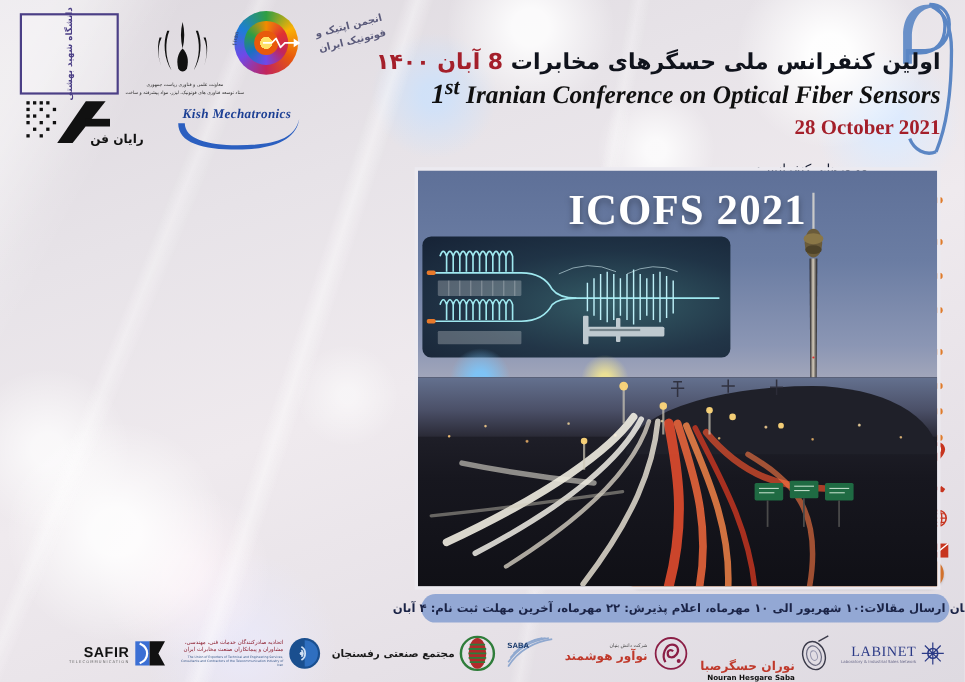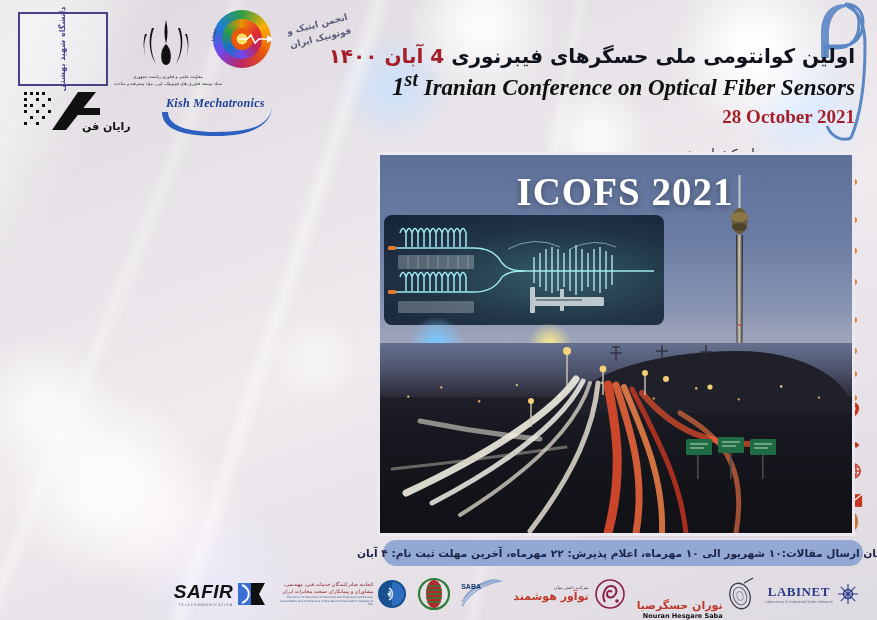--- a/index.html
+++ b/index.html
@@ -147,36 +147,36 @@
       radial-gradient(circle at 11% 78%,rgba(120,200,255,.8) 0 1.3%,rgba(120,200,255,0) 6%),
       radial-gradient(circle at 36% 50%,rgba(255,240,140,.8) 0 1.2%,rgba(255,240,140,0) 6%),
       radial-gradient(circle at 35% 78%,rgba(255,240,140,.75) 0 1.1%,rgba(255,240,140,0) 5.5%),
       radial-gradient(circle at 56% 60%,rgba(255,235,120,.85) 0 1.8%,rgba(255,235,120,0) 7%),
       radial-gradient(circle at 78% 60%,rgba(255,255,255,.9) 0 1.6%,rgba(255,255,255,0) 7%);}
 
   
   .sponsors{position:absolute;left:0;bottom:0;width:877px;height:52px;
     display:flex;align-items:center;gap:10px;padding:0 18px;box-sizing:border-box;}
   .sp{display:flex;align-items:center;gap:4px;height:40px;}
-  .sp-name{font-size:8px;font-weight:bold;white-space:nowrap;text-align:center;}
+  .sp-name{font-size:8px;font-weight:normal;white-space:nowrap;}
   .labinet .sp-name{color:#2b3a86;font-size:13px;letter-spacing:.5px;
     font-family:"Liberation Serif",serif;}
   .labinet .sp-sub{font-size:3.6px;color:#6a6a8a;white-space:nowrap;}
   .nouran .fa{color:#c0392b;font-size:11px;font-weight:bold;margin-top:31px;}
   .nouran .en{color:#111;font-size:6.5px;font-weight:bold;}
   .teksan .word{color:#1a1a1a;font-size:17px;font-weight:bold;letter-spacing:-.5px;
     font-family:"Liberation Sans",sans-serif;}
   .teksan .tag{color:#e07b2a;font-size:6px;font-weight:bold;letter-spacing:.4px;}
   .noavar .fa{color:#c0392b;font-size:11px;font-weight:bold;}
   .noavar .sub{color:#444;font-size:4.5px;}
   .rafsanjan .fa{color:#1a1a1a;font-size:9.5px;font-weight:bold;}
   .ettehadieh .fa{color:#8b1a2b;font-size:5px;line-height:1.5;}
   .ettehadieh .en{color:#3b5b8b;font-size:2.8px;line-height:1.4;}
-  .safir .word{color:#111;font-size:19px;font-weight:bold;letter-spacing:.5px;
-    font-family:"Liberation Sans",sans-serif;font-style:italic;}
+  .safir .word{color:#111;font-size:13px;font-weight:bold;letter-spacing:.5px;
+    font-family:"Liberation Sans",sans-serif;}
   .safir .sub{color:#666;font-size:3.4px;letter-spacing:1px;}
 </style>
 </head>
 <body>
 
 <div id="poster">
 
   <div class="streaks"></div>
 
   <svg class="bracket" viewBox="0 0 58 140">
@@ -258,22 +258,22 @@
     <div class="logo kish-logo">
       <div class="kish-word">Kish Mechatronics</div>
       <svg class="kish-swoosh" viewBox="0 0 118 32">
         <path d="M4 6 C4 24 26 30 58 30 C92 30 112 20 114 2 C110 22 88 26 58 26 C30 26 10 20 10 6 Z" fill="#2b5fc0"></path>
       </svg>
     </div>
   </div>
 
   <div class="headline">
     <div class="h-fa">
-      <span>اولین کوانتومی ملی حسگرهای فیبرنوری</span>
-      <span class="redpart">4 آبان ۱۴۰۰</span>
+      <span>اولین کنفرانس ملی حسگرهای مخابرات</span>
+      <span class="redpart">8 آبان ۱۴۰۰</span>
     </div>
     <div class="h-en">
       <span class="ord">1</span><span class="ordsup">st</span>
       <span>Iranian Conference on Optical Fiber Sensors</span>
     </div>
     <div class="h-date">28 October 2021</div>
   </div>
 
   <div class="topics-head">محورهای کنفرانس:</div>
   <div class="topics">
@@ -535,20 +535,21 @@
     </div>
 
     <div class="sp rafsanjan">
       <svg width="34" height="34" viewBox="0 0 34 34">
         <circle cx="17" cy="17" r="15" fill="none" stroke="#2f7d3a" stroke-width="2.2"></circle>
         <ellipse cx="17" cy="17" rx="8" ry="14" fill="#b02b2b"></ellipse>
         <g stroke="#2f7d3a" stroke-width="1.6">
           <path d="M10 9 h14 M9 13 h16 M9 17 h16 M9 21 h16 M10 25 h14"></path>
         </g>
       </svg>
+      <div class="fa">مجتمع صنعتی رفسنجان</div>
     </div>
 
     <div class="sp ettehadieh">
       <svg width="30" height="30" viewBox="0 0 30 30">
         <circle cx="15" cy="15" r="14" fill="#1a4f8f"></circle>
         <path d="M15 3 A12 12 0 0 1 15 27" fill="#2f6fc0"></path>
         <g fill="none" stroke="#cfe0f5" stroke-width="1.6">
           <path d="M12 9 A7 7 0 0 1 12 21"></path>
             <path d="M12 12 A4 4 0 0 1 12 18"></path>
         </g>

